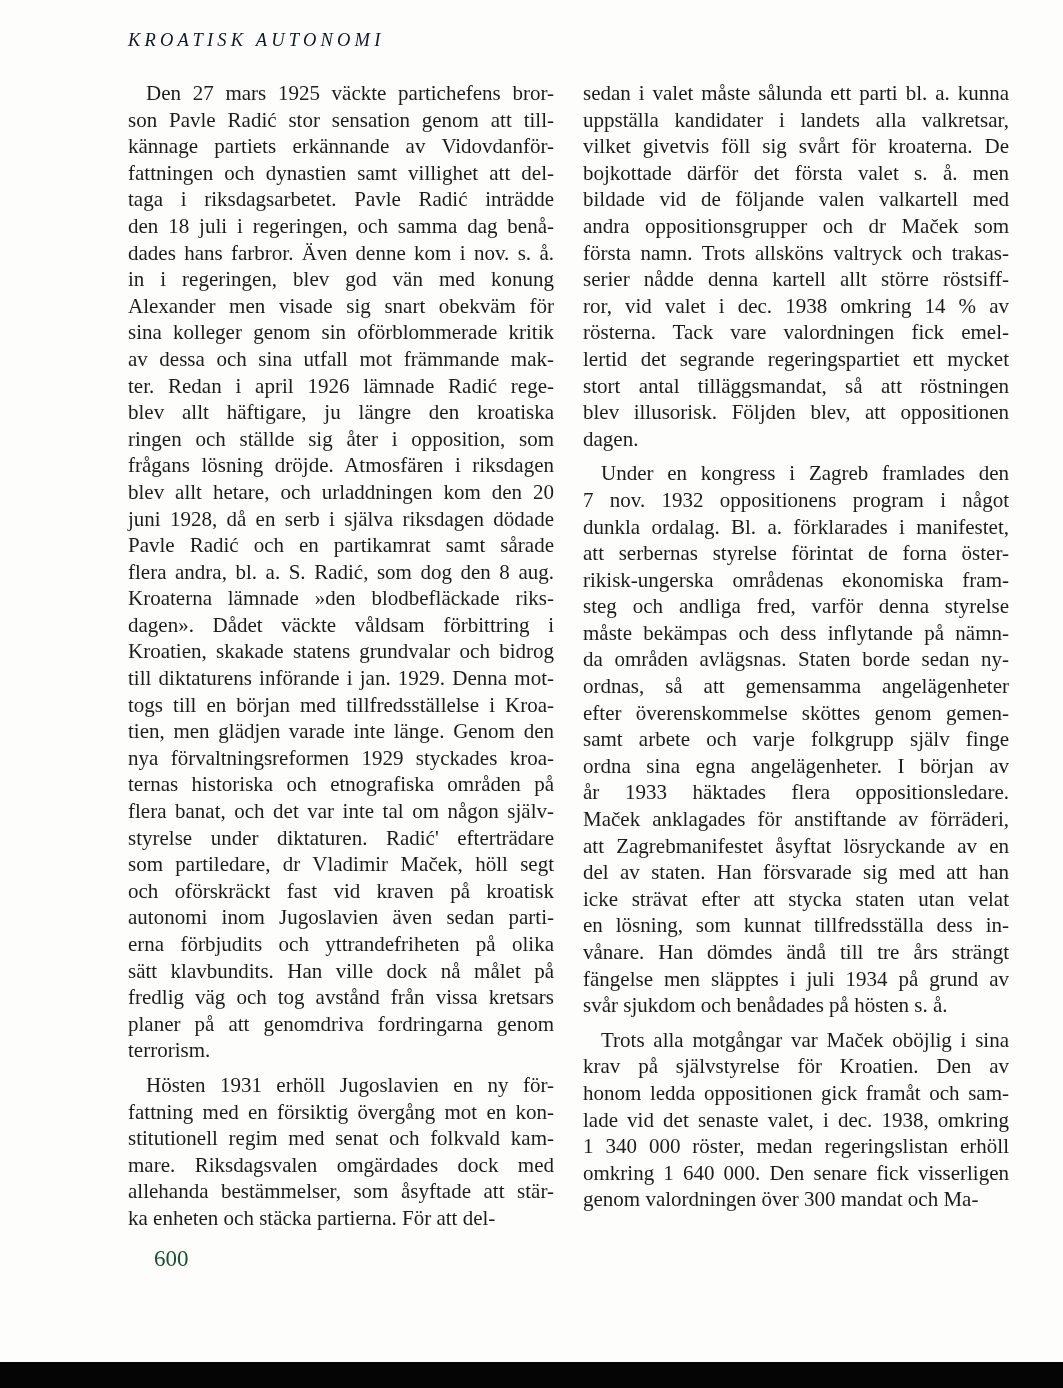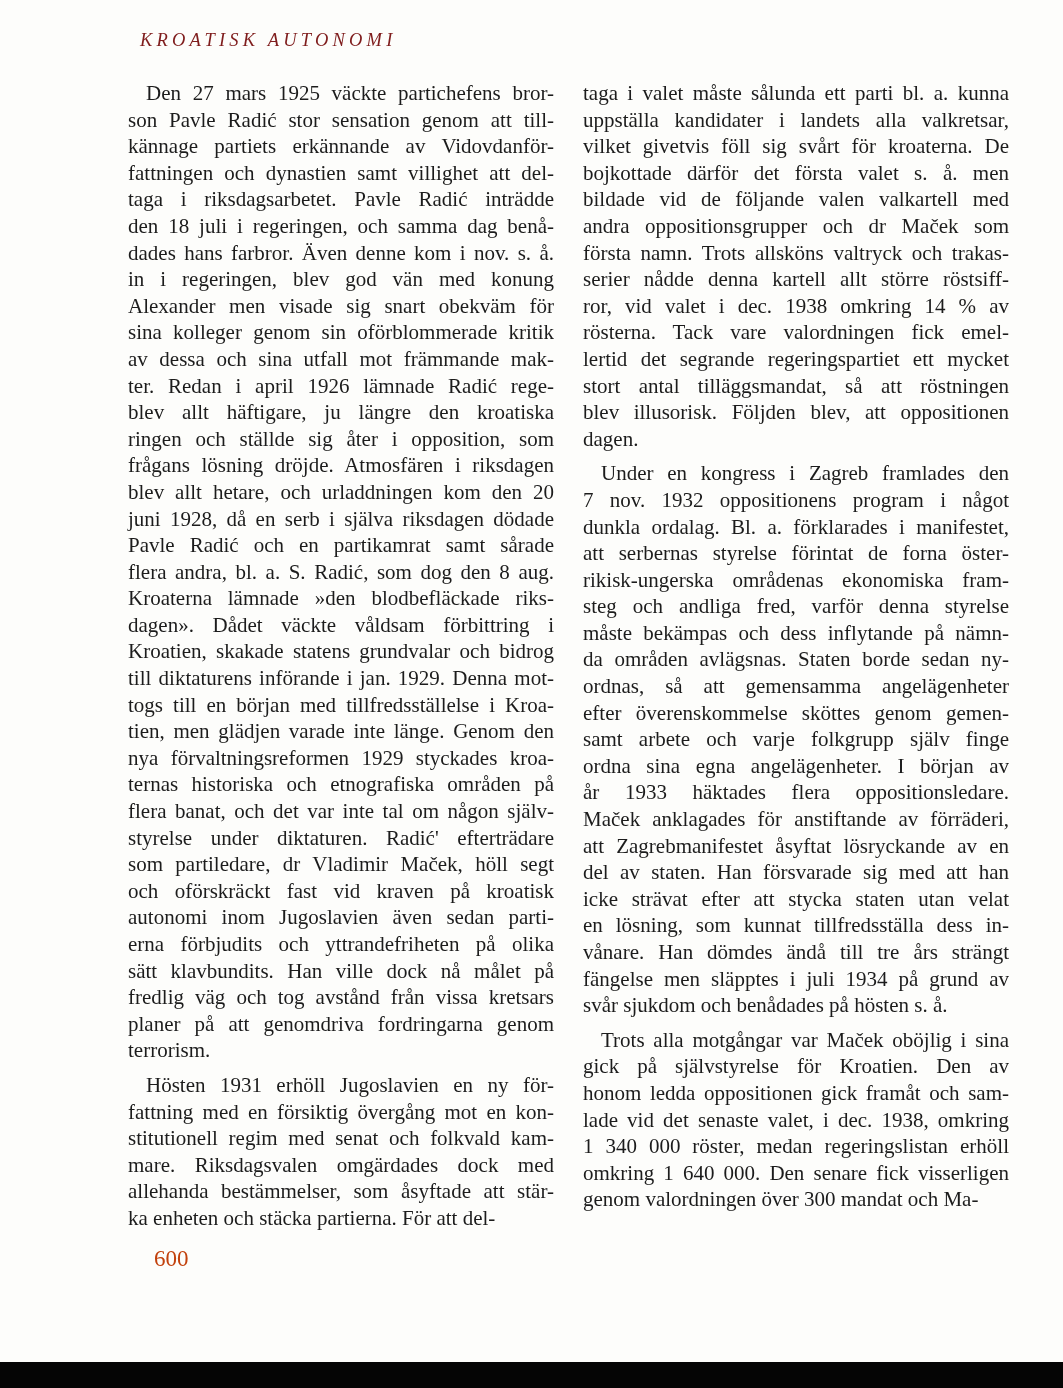--- a/index.html
+++ b/index.html
@@ -6,41 +6,40 @@
     body {
       width: 1063px; height: 1388px; position: relative; overflow: hidden;
       background: #fdfdfb;
       font-family: "DejaVu Serif", "Liberation Serif", serif;
       color: #1c1c1c;
     }
     .running-head {
       position: absolute; left: 128px; top: 30px;
       font-family: "Liberation Serif", serif;
       font-style: italic; font-size: 18.5px; letter-spacing: 4.2px;
-      color: #7f1d1d;
-      margin-left: 12px;
+      color: #0f172a;
     }
     .column {
       position: absolute; top: 80px; width: 426px;
       font-family: Liberation Serif, serif;
       font-size: 21px; line-height: 26.6px;
     }
     .col-left { left: 128px; }
     .col-right { left: 583px; }
     .line {
       display: block; white-space: nowrap;
       text-align: justify; text-align-last: justify;
       height: 26.6px;
     }
     .line.last { text-align-last: left; }
     .line.indent { padding-left: 18px; }
     .para-gap { height: 8px; }
     .page-number {
       position: absolute; left: 154px; top: 1246px;
-      font-family: "Liberation Serif", serif; font-size: 23px; color: #c2410c;
+      font-family: "Liberation Serif", serif; font-size: 23px; color: #14532d;
     }
     .bottom-band {
       position: absolute; left: 0; top: 1362px; width: 1063px; height: 26px;
       background: #050505;
     }
   </style>
 </head>
 <body>
 
 <div class="running-head">KROATISK AUTONOMI</div>
@@ -90,21 +89,21 @@
       <span class="line indent">Hösten 1931 erhöll Jugoslavien en ny för-</span>
       <span class="line">fattning med en försiktig övergång mot en kon-</span>
       <span class="line">stitutionell regim med senat och folkvald kam-</span>
       <span class="line">mare. Riksdagsvalen omgärdades dock med</span>
       <span class="line">allehanda bestämmelser, som åsyftade att stär-</span>
       <span class="line last">ka enheten och stäcka partierna. För att del-</span>
     </div>
   </div>
 <div class="column col-right" id="col-right">
     <div>
-      <span class="line">taga i valet måste sålunda ett parti bl. a. kunna</span>
+      <span class="line">sedan i valet måste sålunda ett parti bl. a. kunna</span>
       <span class="line">uppställa kandidater i landets alla valkretsar,</span>
       <span class="line">vilket givetvis föll sig svårt för kroaterna. De</span>
       <span class="line">bojkottade därför det första valet s. å. men</span>
       <span class="line">bildade vid de följande valen valkartell med</span>
       <span class="line">andra oppositionsgrupper och dr Maček som</span>
       <span class="line">första namn. Trots allsköns valtryck och trakas-</span>
       <span class="line">serier nådde denna kartell allt större röstsiff-</span>
       <span class="line">ror, vid valet i dec. 1938 omkring 14 % av</span>
       <span class="line">rösterna. Tack vare valordningen fick emel-</span>
       <span class="line">lertid det segrande regeringspartiet ett mycket</span>
@@ -132,21 +131,21 @@
       <span class="line">del av staten. Han försvarade sig med att han</span>
       <span class="line">icke strävat efter att stycka staten utan velat</span>
       <span class="line">en lösning, som kunnat tillfredsställa dess in-</span>
       <span class="line">vånare. Han dömdes ändå till tre års strängt</span>
       <span class="line">fängelse men släpptes i juli 1934 på grund av</span>
       <span class="line last">svår sjukdom och benådades på hösten s. å.</span>
     </div>
     <div class="para-gap"></div>
     <div>
       <span class="line indent">Trots alla motgångar var Maček oböjlig i sina</span>
-      <span class="line">gick på självstyrelse för Kroatien. Den av</span>
+      <span class="line">krav på självstyrelse för Kroatien. Den av</span>
       <span class="line">honom ledda oppositionen gick framåt och sam-</span>
       <span class="line">lade vid det senaste valet, i dec. 1938, omkring</span>
       <span class="line">1 340 000 röster, medan regeringslistan erhöll</span>
       <span class="line">omkring 1 640 000. Den senare fick visserligen</span>
       <span class="line last">genom valordningen över 300 mandat och Ma-</span>
     </div>
   </div>
 
 <div class="page-number">600</div>
 

